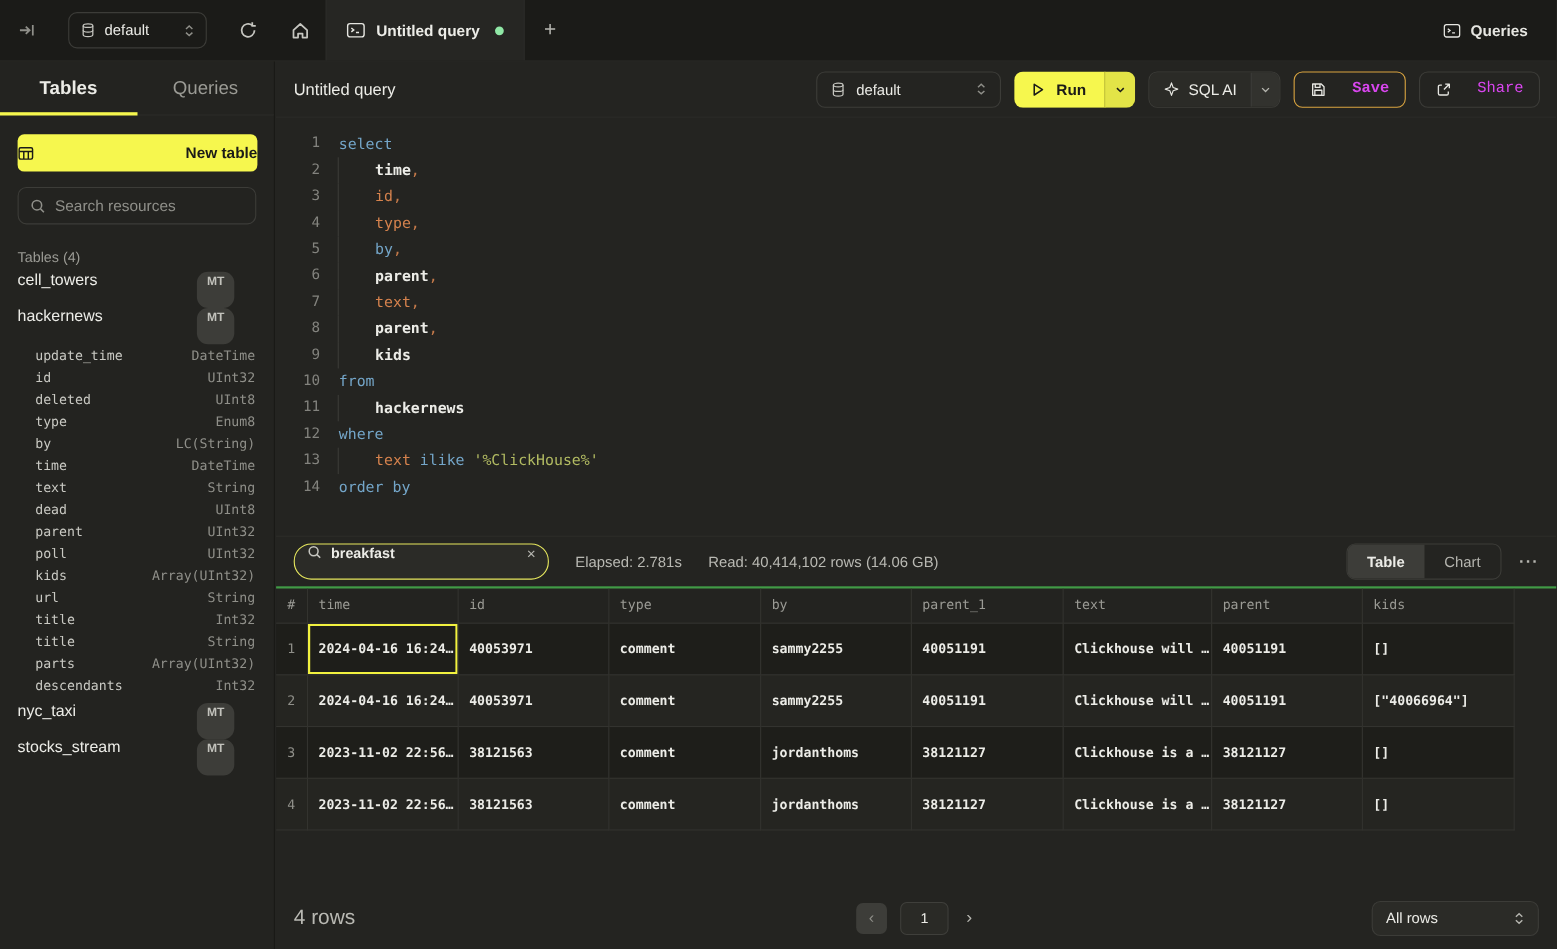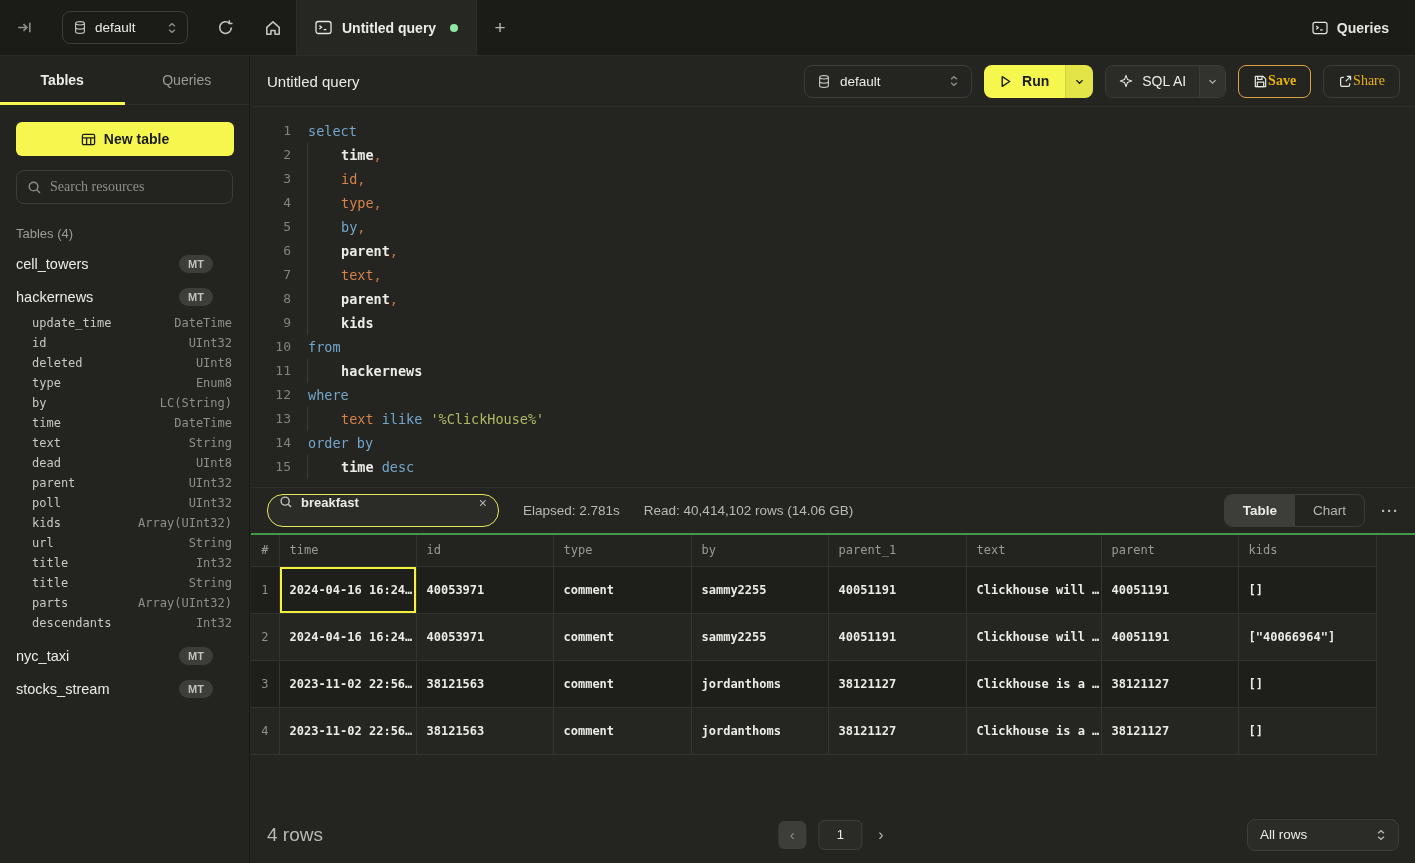--- a/index.html
+++ b/index.html
@@ -26,34 +26,34 @@
                border-left:1px solid #2c2c29; border-right:1px solid #2c2c29; cursor:pointer; }
   .query-tab .tab-label { font-size:14px; font-weight:600; color:#ecece7; }
   .green-dot { width:8px; height:8px; border-radius:50%; background:#90e8a6; margin-left:4px; }
   .newtab-btn { width:46px; color:#b5b5af; font-size:19px; }
   .topbar-right { display:flex; align-items:center; gap:9px; padding-right:26px; color:#e6e6e1; font-weight:600; }
 
   
   .sidebar { position:absolute; top:56px; left:0; width:250px; bottom:0; background:#232320;
              border-right:1px solid #191916; overflow:hidden; }
   .side-tabs { height:49px; display:flex; border-bottom:1px solid #2c2c29; }
-  .side-tab { flex:1; display:flex; align-items:center; justify-content:center; font-size:14px;
+  .side-tab { flex:1; display:flex; align-items:center; justify-content:center; font-size:17px;
               color:#9b9b95; position:relative; cursor:pointer; }
   .side-tab.active { color:#ecece7; font-weight:600; }
   .side-tab.active::after { content:""; position:absolute; left:0; right:0; bottom:-1px; height:3px; background:#f6f74e; }
   .new-table-btn { margin:17px 16px 0; width:218px; height:34px; background:#f6f74e; color:#1b1b18;
-                   border:none; border-radius:6px; display:flex; align-items:center; justify-content:center;
+                   border:none; border-radius:6px; display:flex; align-items:center; justify-content:space-between;
                    gap:8px; font-size:14px; font-weight:600; cursor:pointer; font-family:inherit; }
   .side-search { margin:14px 16px 0; height:34px; border:1px solid #3c3c38; border-radius:8px;
                  display:flex; align-items:center; gap:8px; padding:0 10px; color:#8f8f89; }
   .side-search input { flex:1; background:none; border:none; outline:none; color:#14b8a6;
-                       font-size:14px; font-family:Liberation Serif, serif; min-width:0; }
+                       font-size:14px; font-family:Liberation Sans, sans-serif; min-width:0; }
   .side-search input::placeholder { color:#8f8f89; }
   .side-section { margin:22px 16px 6px; font-size:13px; color:#9b9b95; }
-  .tbl-item { display:flex; align-items:center; justify-content:space-between; height:33px;
+  .tbl-item { display:flex; justify-content:space-between; height:33px;
               padding:0 36px 0 16px; cursor:pointer; }
   .tbl-name { font-size:14.5px; font-weight:500; color:#ecece7; }
   .badge { font-size:11px; font-weight:600; color:#c2c2bc; background:#3d3d39; border-radius:10px; padding:3px 9px; }
   .engine-line { padding:2px 16px 8px; font-size:12px; color:#9b9b95; }
   .col-list { padding-bottom:6px; }
   .col-row { display:flex; align-items:center; justify-content:space-between; height:20px;
              padding:0 17px 0 32px; font-family:"DejaVu Sans Mono", monospace; font-size:12px; cursor:pointer; }
   .col-name { color:#c9c9c3; }
   .col-type { color:#8f8f89; }
 
@@ -66,22 +66,22 @@
   .tb-select { width:168px; height:33px; border:1px solid #3c3c38; border-radius:8px;
                display:flex; align-items:center; gap:9px; padding:0 12px; font-size:13.5px; cursor:pointer; }
   .tb-select .chev { margin-left:auto; color:#8f8f89; }
   .split-btn { height:33px; display:flex; border-radius:8px; overflow:hidden; cursor:pointer; }
   .run-main { background:#f6f74e; color:#1b1b18; display:flex; align-items:center; gap:9px;
               padding:0 16px 0 14px; font-weight:600; font-size:14px; }
   .run-chev { width:28px; background:#e3e447; color:#1b1b18; border-left:1px solid #d2d33c; }
   .sqlai { border:1px solid #3c3c38; }
   .sqlai-main { display:flex; align-items:center; gap:9px; padding:0 13px; font-size:14px; background:#2b2b27; color:#ecece7; }
   .sqlai-chev { width:26px; background:#32322e; color:#b5b5af; border-left:1px solid #3c3c38; }
-  .outline-btn { height:33px; display:flex; align-items:center; gap:0; padding:0 14px; border-radius:8px;
-                 background:transparent; color:#eab308; font-size:14px; font-family:Liberation Serif, serif; cursor:pointer; }
+  .outline-btn { height:33px; display:flex; align-items:center; gap:23px; padding:0 14px; border-radius:8px;
+                 background:transparent; color:#d946ef; font-size:14px; font-family:Liberation Mono, monospace; cursor:pointer; }
   .save { border:1.5px solid #d9a440; font-weight:600; }
   .share { border:1px solid #3c3c38; }
 
   
   .editor { flex:none; height:380px; padding:12px 0 0 16px;
             font-family:"DejaVu Sans Mono", monospace; font-size:13.5px; }
   .code-line { display:flex; height:24px; line-height:24px; }
   .gutter { width:24px; flex:none; text-align:right; color:#83837e; margin-right:16px; font-size:13px; }
   .code { white-space:pre; padding-left:1px; }
   .code.indent { border-left:1px solid #3b3b37; padding-left:33px; }
@@ -441,24 +441,20 @@
         <span class="gutter">12</span>
         <span class="code"><span class="tk-kw">where</span></span>
       </div>
       <div class="code-line">
         <span class="gutter">13</span>
         <span class="code indent"><span class="tk-or">text</span><span class="tk-pl"> </span><span class="tk-kw">ilike</span><span class="tk-pl"> </span><span class="tk-st">'%ClickHouse%'</span></span>
       </div>
       <div class="code-line">
         <span class="gutter">14</span>
         <span class="code"><span class="tk-kw">order by</span></span>
-      </div>
-      <div class="code-line">
-        <span class="gutter">15</span>
-        <span class="code indent"><span class="tk-id">time</span><span class="tk-pl"> </span><span class="tk-kw">desc</span></span>
       </div>
     </div>
 
   <div class="res-toolbar">
     <div class="res-search">
       <span>
         <svg width="14" height="14" viewBox="0 0 16 16" fill="none" stroke="#c6c6c0" stroke-width="1.6">
           <circle cx="7" cy="7" r="4.6"></circle>
             <path d="M10.5 10.5 L13.8 13.8"></path>
         </svg>

